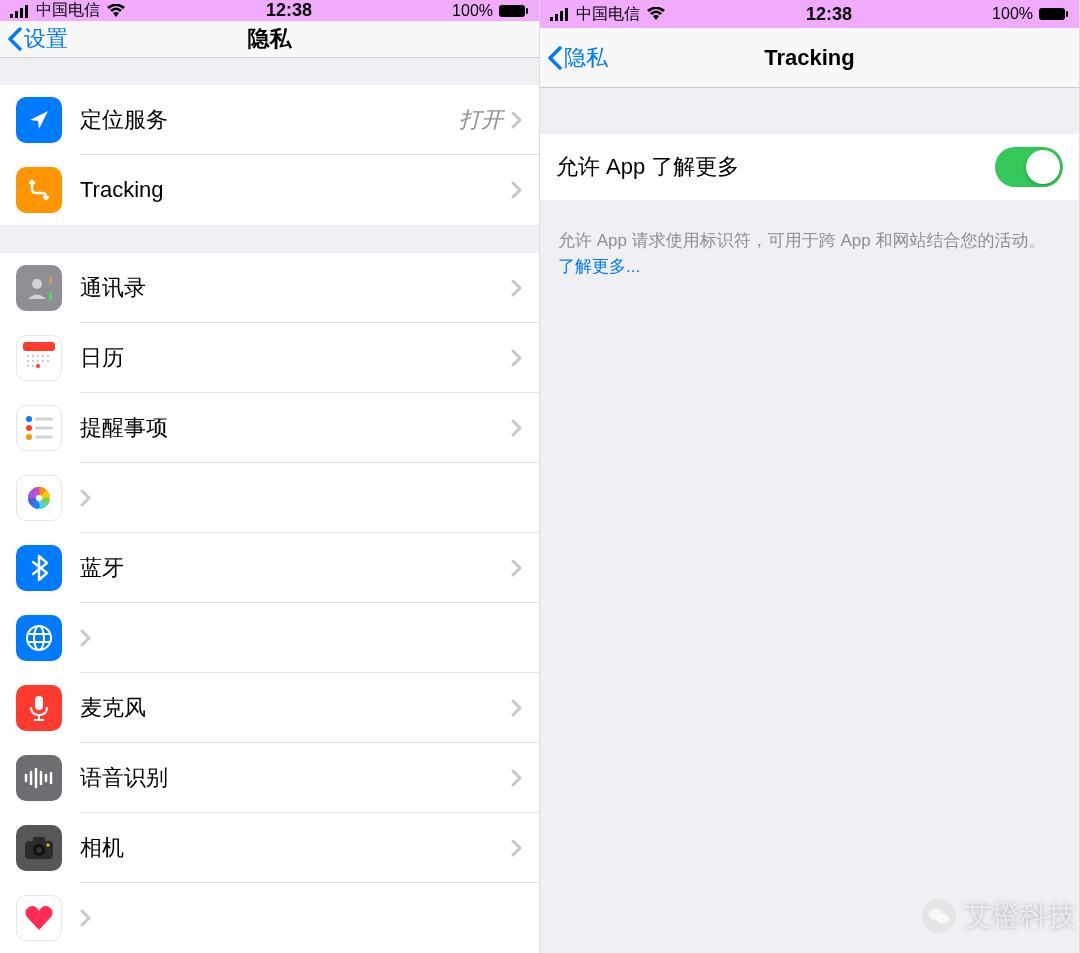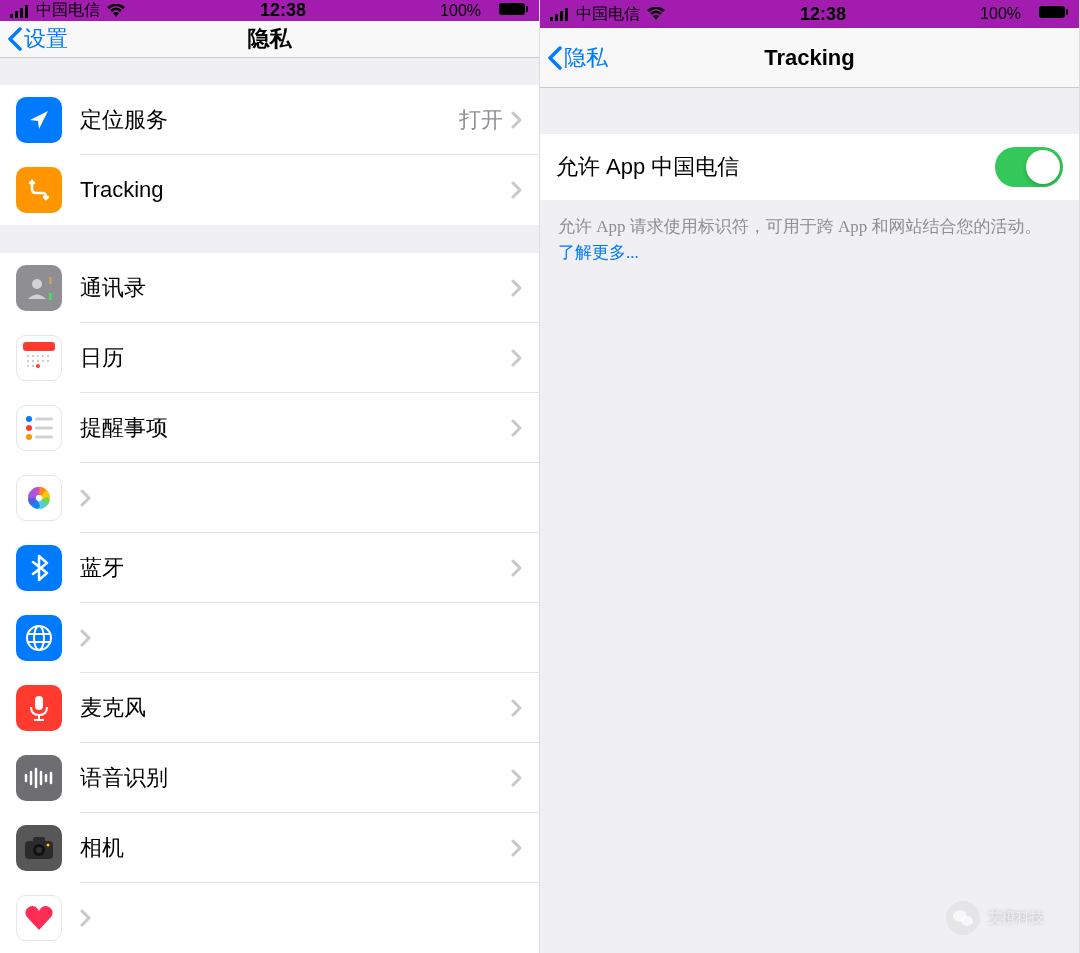--- a/index.html
+++ b/index.html
@@ -18,30 +18,30 @@
     background: #efeff4;
     display: flex;
     flex-direction: column;
     border-right: 1px solid #ddd;
   }
   .phone:last-child { border-right: none; }
 
   
   .statusbar {
     height: 28px;
-    background: #a21caf;
+    background: #f0abfc;
     display: flex;
     align-items: center;
     justify-content: space-between;
     padding: 0 10px;
     font-size: 16px;
     font-weight: 500;
   }
   .sb-left { display: flex; align-items: center; gap: 6px; }
-  .sb-right { display: flex; align-items: flex-start; gap: 18px; }
+  .sb-right { display: flex; align-items: center; gap: 6px; }
   .sb-time { font-size: 18px; font-weight: 600; }
   .signal-icon, .wifi-icon, .battery-icon { display: inline-flex; }
 
   
   .navbar {
     height: 60px;
     background: #f8f8f8;
     border-bottom: 1px solid #ccc;
     display: flex;
     align-items: center;
@@ -98,20 +98,21 @@
   }
   .row-label {
     font-size: 22px;
     flex: 1;
     color: #000;
   }
   .row-value {
     font-size: 22px;
     color: #8e8e93;
     margin-right: 8px;
+    font-style: italic;
   }
   .row-chevron { color: #c7c7cc; display: inline-flex; }
 
   
   .toggle {
     width: 68px; height: 40px;
     border-radius: 20px;
     background: #34c759;
     position: relative;
   }
@@ -119,38 +120,37 @@
     position: absolute;
     right: 3px; top: 3px;
     width: 34px; height: 34px;
     background: #fff;
     border-radius: 50%;
     box-shadow: 0 2px 4px rgba(0,0,0,0.2);
   }
 
   
   .footer-text {
-    padding: 14px 18px;
+    padding: 28px 18px;
     font-size: 17px;
     color: #8e8e93;
     line-height: 1.5;
-    font-family: Liberation Serif, serif;
   }
   .footer-text .link { color: #007aff; }
 
   
   .watermark {
     position: absolute;
-    right: 36px;
+    right: 4px;
     bottom: 18px;
     display: flex;
     align-items: center;
     gap: 8px;
     color: rgba(255,255,255,0.6);
-    font-size: 14px;
+    font-size: 28px;
     pointer-events: none;
     text-shadow: 0 0 4px rgba(0,0,0,0.3);
   }
   .wm-circle {
     width: 34px; height: 34px;
     border-radius: 50%;
     background: rgba(220,220,220,0.5);
     display:flex;align-items:center;justify-content:center;
   }
 
@@ -486,21 +486,21 @@
       </span>
       <span>隐私</span>
     </div>
     <div class="nav-title">Tracking</div>
   </div>
 
   <div class="section-gap"></div>
 
   <div class="row-group">
     <div class="row" style="cursor:default;">
-      <div class="row-label" style="margin-left:0;">允许 App 中国电信</div>
+      <div class="row-label" style="margin-left:0;">允许 App 了解更多</div>
       <div class="toggle">
         <div class="knob"></div>
       </div>
     </div>
   </div>
 
   <div class="footer-text">
     <span>允许 App 请求使用标识符，可用于跨 App 和网站结合您的活动。</span>
     <span class="link">了解更多...</span>
   </div>

